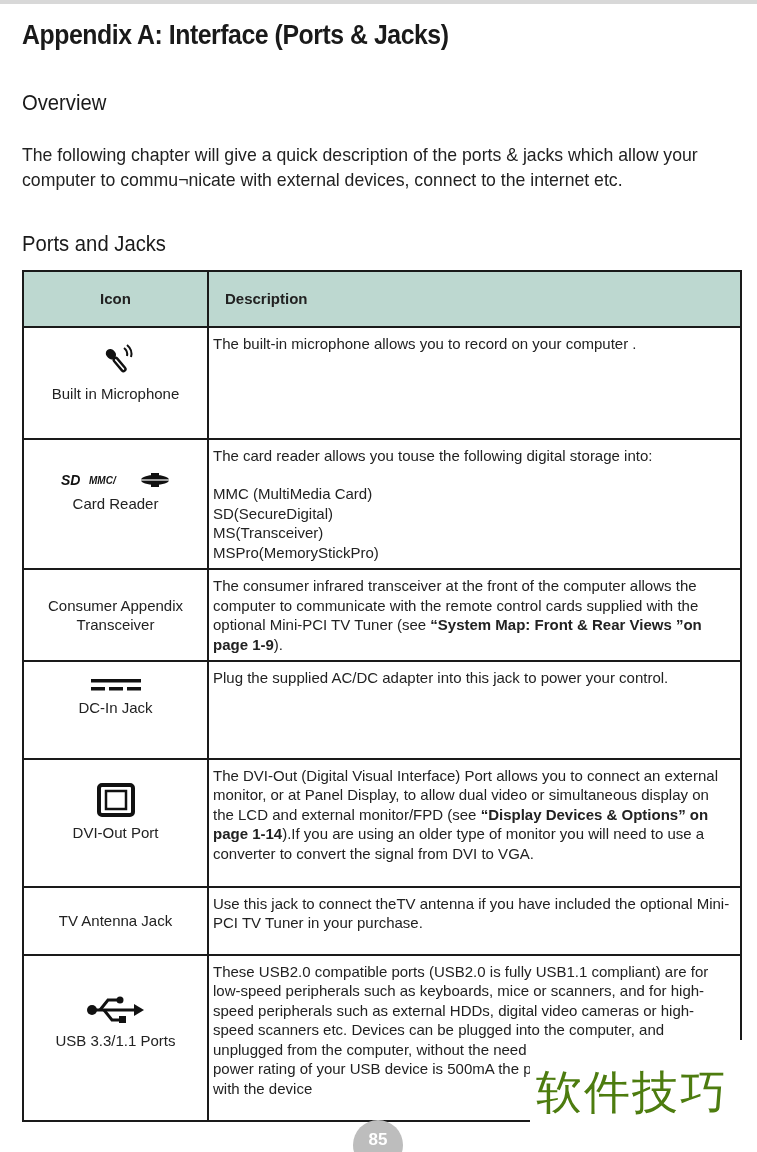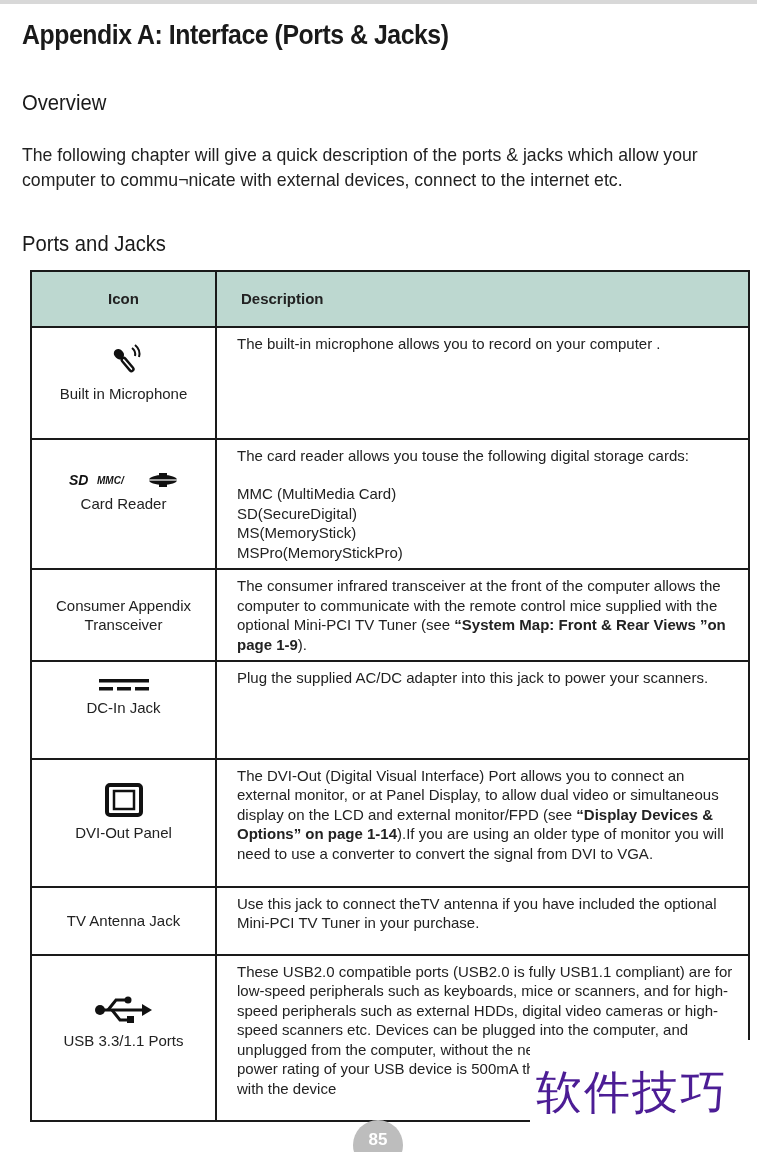--- a/index.html
+++ b/index.html
@@ -5,35 +5,35 @@
   html, body { margin:0; padding:0; background:#fff; }
   body { width:757px; height:1152px; position:relative; overflow:hidden;
          font-family:"Liberation Sans", sans-serif; color:#222; }
   .topline { position:absolute; left:0; top:0; width:757px; height:4px; background:#d8d8d8; }
   h1 { position:absolute; left:22px; top:20px; margin:0; font-size:27px; font-weight:bold;
        letter-spacing:-0.5px; color:#1a1a1a; transform:scaleX(0.92); transform-origin:left; }
   h2 { position:absolute; left:22px; margin:0; font-size:22px; font-weight:normal; color:#1a1a1a;
        transform:scaleX(0.92); transform-origin:left; }
   .intro { position:absolute; left:22px; top:142px; width:740px; margin:0; font-size:19px; line-height:25px;
            color:#222; transform:scaleX(0.93); transform-origin:left; }
-  table { position:absolute; left:30px; top:270px; width:720px; border-collapse:collapse; table-layout:fixed; }
+  table { position:absolute; left:22px; top:270px; width:720px; border-collapse:collapse; table-layout:fixed; }
   td, th { border:2px solid #1a1a1a; vertical-align:top; font-size:15px; line-height:19.5px; }
   th { background:#bdd8d0; height:52px; vertical-align:middle; font-weight:bold; font-size:15px; }
   th.c1 { width:181px; text-align:center; }
-  th.c2 { text-align:left; padding-left:24px; }
+  th.c2 { text-align:left; padding-left:16px; }
   td.icon { text-align:center; vertical-align:middle; padding:16px; }
-  td.desc { padding:6px 8px 6px 20px; }
+  td.desc { padding:6px 8px 6px 4px; }
   .lbl { display:block; font-size:15px; color:#222; }
   .ico { display:block; margin:0 auto 6px auto; }
   b { font-weight:bold; }
   .cards div { font-weight:normal; }
   .pagenum { position:absolute; left:353px; top:1120px; width:50px; height:50px; border-radius:25px;
              background:#bdbdbd; color:#fff; text-align:center; font-weight:bold; font-size:17px; line-height:40px; }
   .wm-box { position:absolute; left:530px; top:1040px; width:227px; height:112px; background:#fff; }
-  .wm { position:absolute; left:536px; top:1062px; font-size:46px; color:#4c1d95; letter-spacing:2px;
+  .wm { position:absolute; left:536px; top:1062px; font-size:46px; color:#4d7c0f; letter-spacing:2px;
         font-family:"DejaVu Sans", sans-serif; }
 </style>
 </head>
 <body>
 
 <div class="topline"></div>
 <h1>Appendix A: Interface (Ports &amp; Jacks)</h1>
 <h2 style="top:90px;">Overview</h2>
 <p class="intro">The following chapter will give a quick description of the ports &amp; jacks which allow your computer to commu¬nicate with external devices, connect to the internet etc.</p>
 <h2 style="top:231px;">Ports and Jacks</h2>
@@ -67,60 +67,60 @@
         <text x="0" y="13" font-family="Liberation Sans, sans-serif" font-weight="bold" font-style="italic" font-size="14" fill="#111">SD</text>
         <text x="28" y="12" font-family="Liberation Sans, sans-serif" font-weight="bold" font-style="italic" font-size="10" fill="#111">MMC/</text>
         <ellipse cx="94" cy="8" rx="14" ry="5" fill="#111"></ellipse>
         <rect x="90" y="1" width="8" height="14" fill="#111"></rect>
         <line x1="80" y1="8" x2="108" y2="8" stroke="#fff" stroke-width="1.2"></line>
       </svg>
       <span class="lbl">Card Reader</span>
       <div style="height:22px"></div>
     </td>
     <td class="desc">
-      <div>The card reader allows you touse the following digital storage cards:</div>
+      <div>The card reader allows you touse the following digital storage into:</div>
       <div style="height:19px"></div>
       <div class="cards">
         <div>MMC (MultiMedia Card)</div>
         <div>SD(SecureDigital)</div>
-        <div>MS(MemoryStick)</div>
+        <div>MS(Transceiver)</div>
         <div>MSPro(MemoryStickPro)</div>
       </div>
     </td>
   </tr>
 
   <tr style="height:88px;">
     <td class="icon">
       <span class="lbl">Consumer Appendix</span>
       <span class="lbl">Transceiver</span>
     </td>
-    <td class="desc"><span>The consumer infrared transceiver at the front of the computer allows the computer to communicate with the remote control mice supplied with the optional Mini-PCI TV Tuner (see </span><b>“System Map: Front &amp; Rear Views ”on page 1-9</b><span>).</span></td>
+    <td class="desc"><span>The consumer infrared transceiver at the front of the computer allows the computer to communicate with the remote control cards supplied with the optional Mini-PCI TV Tuner (see </span><b>“System Map: Front &amp; Rear Views ”on page 1-9</b><span>).</span></td>
   </tr>
 
   <tr style="height:92px;">
     <td class="icon">
       <svg class="ico" width="52" height="14" viewBox="0 0 52 14">
         <rect x="1" y="1" width="50" height="3.5" fill="#111"></rect>
         <rect x="1" y="9" width="14" height="3.5" fill="#111"></rect>
         <rect x="19" y="9" width="14" height="3.5" fill="#111"></rect>
         <rect x="37" y="9" width="14" height="3.5" fill="#111"></rect>
       </svg>
       <span class="lbl">DC-In Jack</span>
       <div style="height:24px"></div>
     </td>
-    <td class="desc">Plug the supplied AC/DC adapter into this jack to power your scanners.</td>
+    <td class="desc">Plug the supplied AC/DC adapter into this jack to power your control.</td>
   </tr>
 
   <tr style="height:128px;">
     <td class="icon">
       <svg class="ico" width="40" height="34" viewBox="0 0 40 34">
         <rect x="3" y="2" width="34" height="30" rx="3" fill="none" stroke="#111" stroke-width="4"></rect>
         <rect x="10" y="8" width="20" height="18" fill="none" stroke="#111" stroke-width="2.5"></rect>
       </svg>
-      <span class="lbl">DVI-Out Panel</span>
+      <span class="lbl">DVI-Out Port</span>
       <div style="height:20px"></div>
     </td>
     <td class="desc"><span>The DVI-Out (Digital Visual Interface) Port allows you to connect an external monitor, or at Panel Display, to allow dual video or simultaneous display on the LCD and external monitor/FPD (see </span><b>“Display Devices &amp; Options” on page 1-14</b><span>).If you are using an older type of monitor you will need to use a converter to convert the signal from DVI to VGA.</span></td>
   </tr>
 
   <tr style="height:68px;">
     <td class="icon">
       <span class="lbl">TV Antenna Jack</span>
     </td>
     <td class="desc">Use this jack to connect theTV antenna if you have included the optional Mini-PCI TV Tuner in your purchase.</td>

